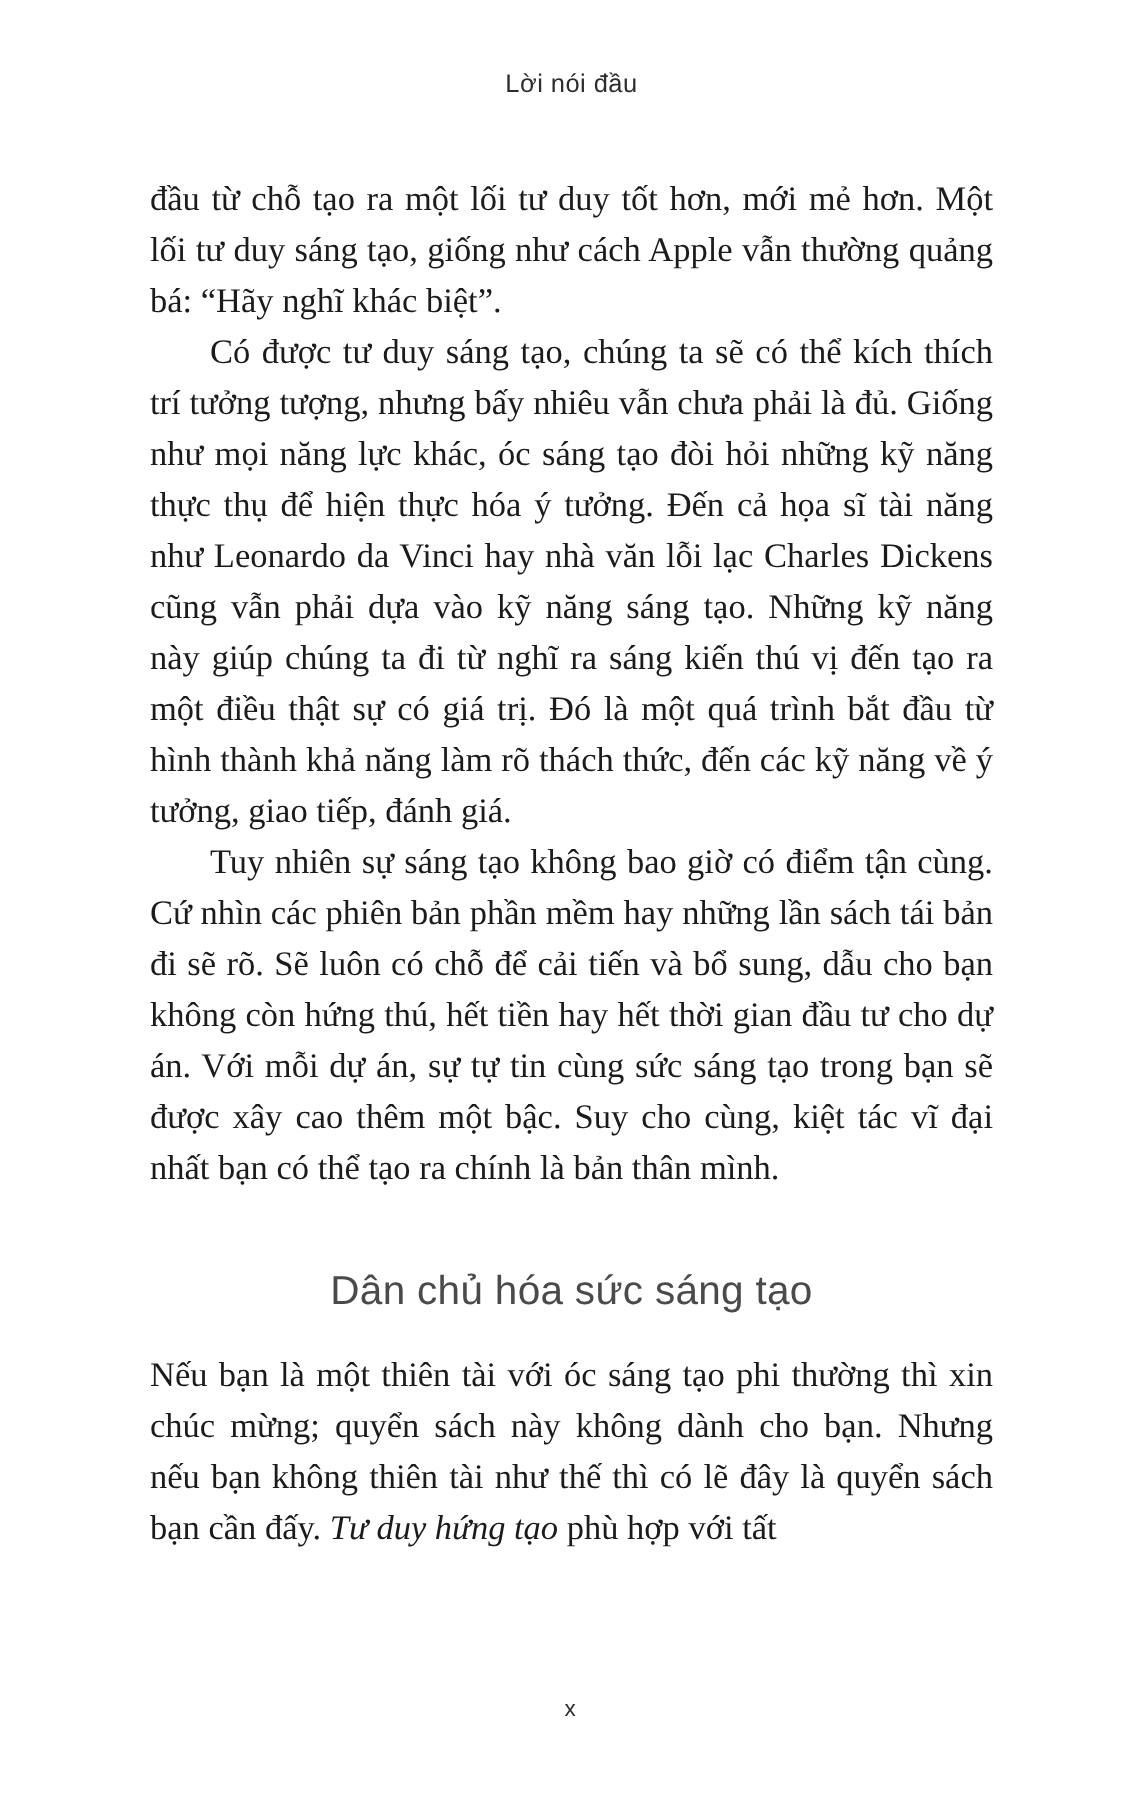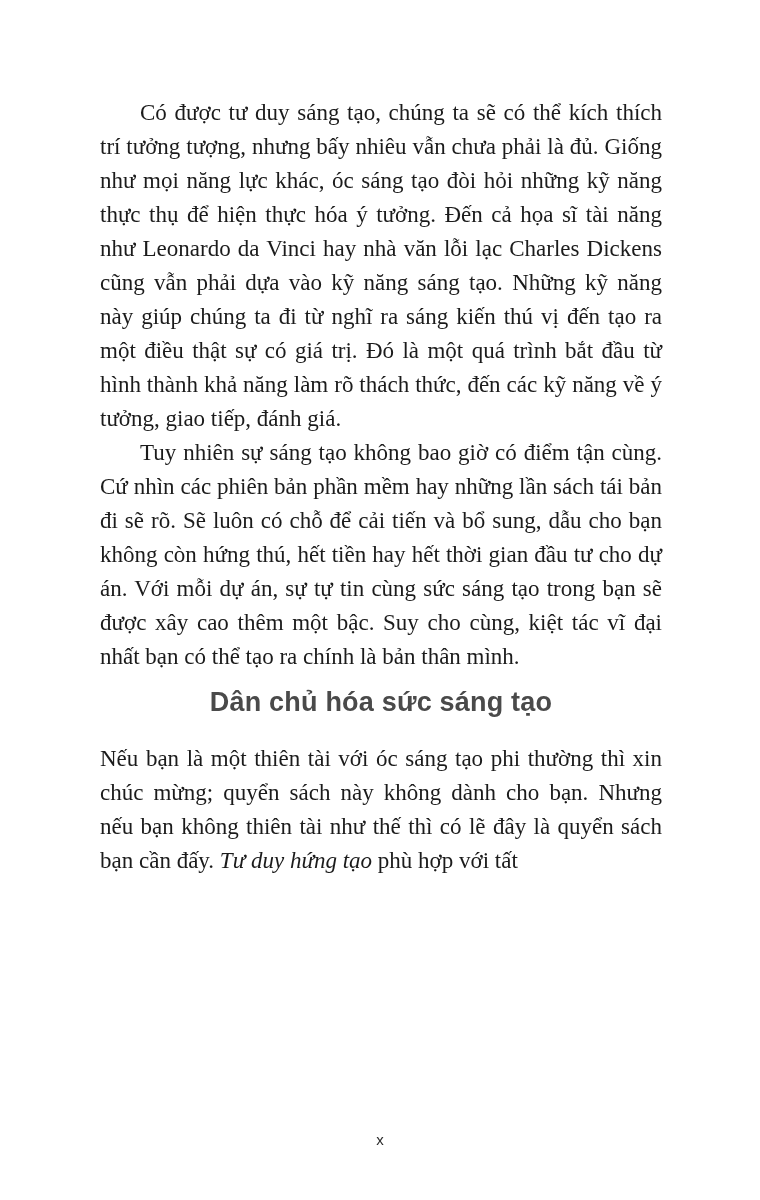--- a/index.html
+++ b/index.html
@@ -36,24 +36,24 @@
     margin: 0;
     padding: 0;
   }
   .body-text p.indent {
     text-indent: 40px;
   }
   .section-heading {
     font-family: "Liberation Sans", "DejaVu Sans", sans-serif;
     font-size: 27px;
     line-height: 32px;
-    font-weight: 700;
+    font-weight: 400;
     color: #4a4a4a;
     text-align: center;
-    margin: 12px 0 24px 0;
+    margin: 48px 0 24px 0;
     letter-spacing: 0.2px;
   }
   .italic-run {
     font-style: italic;
   }
   .page-number {
     position: absolute;
     bottom: 52px;
     left: 0;
     width: 100%;
@@ -61,23 +61,25 @@
     font-family: "Liberation Sans", "DejaVu Sans", sans-serif;
     font-size: 15px;
     color: #2d2d2d;
   }
 </style>
 </head>
 <body>
 
 <div class="page">
 
+  <div class="running-head">Lời nói đầu</div>
 
   <div class="body-text">
 
+    <p>đầu từ chỗ tạo ra một lối tư duy tốt hơn, mới mẻ hơn. Một lối tư duy sáng tạo, giống như cách Apple vẫn thường quảng bá: “Hãy nghĩ khác biệt”.</p>
 
     <p class="indent">Có được tư duy sáng tạo, chúng ta sẽ có thể kích thích trí tưởng tượng, nhưng bấy nhiêu vẫn chưa phải là đủ. Giống như mọi năng lực khác, óc sáng tạo đòi hỏi những kỹ năng thực thụ để hiện thực hóa ý tưởng. Đến cả họa sĩ tài năng như Leonardo da Vinci hay nhà văn lỗi lạc Charles Dickens cũng vẫn phải dựa vào kỹ năng sáng tạo. Những kỹ năng này giúp chúng ta đi từ nghĩ ra sáng kiến thú vị đến tạo ra một điều thật sự có giá trị. Đó là một quá trình bắt đầu từ hình thành khả năng làm rõ thách thức, đến các kỹ năng về ý tưởng, giao tiếp, đánh giá.</p>
 
     <p class="indent">Tuy nhiên sự sáng tạo không bao giờ có điểm tận cùng. Cứ nhìn các phiên bản phần mềm hay những lần sách tái bản đi sẽ rõ. Sẽ luôn có chỗ để cải tiến và bổ sung, dẫu cho bạn không còn hứng thú, hết tiền hay hết thời gian đầu tư cho dự án. Với mỗi dự án, sự tự tin cùng sức sáng tạo trong bạn sẽ được xây cao thêm một bậc. Suy cho cùng, kiệt tác vĩ đại nhất bạn có thể tạo ra chính là bản thân mình.</p>
 
     <h2 class="section-heading">Dân chủ hóa sức sáng tạo</h2>
 
     <p><span>Nếu bạn là một thiên tài với óc sáng tạo phi thường thì xin chúc mừng; quyển sách này không dành cho bạn. Nhưng nếu bạn không thiên tài như thế thì có lẽ đây là quyển sách bạn cần đấy. </span><span class="italic-run">Tư duy hứng tạo</span><span> phù hợp với tất</span></p>
 
   </div>

